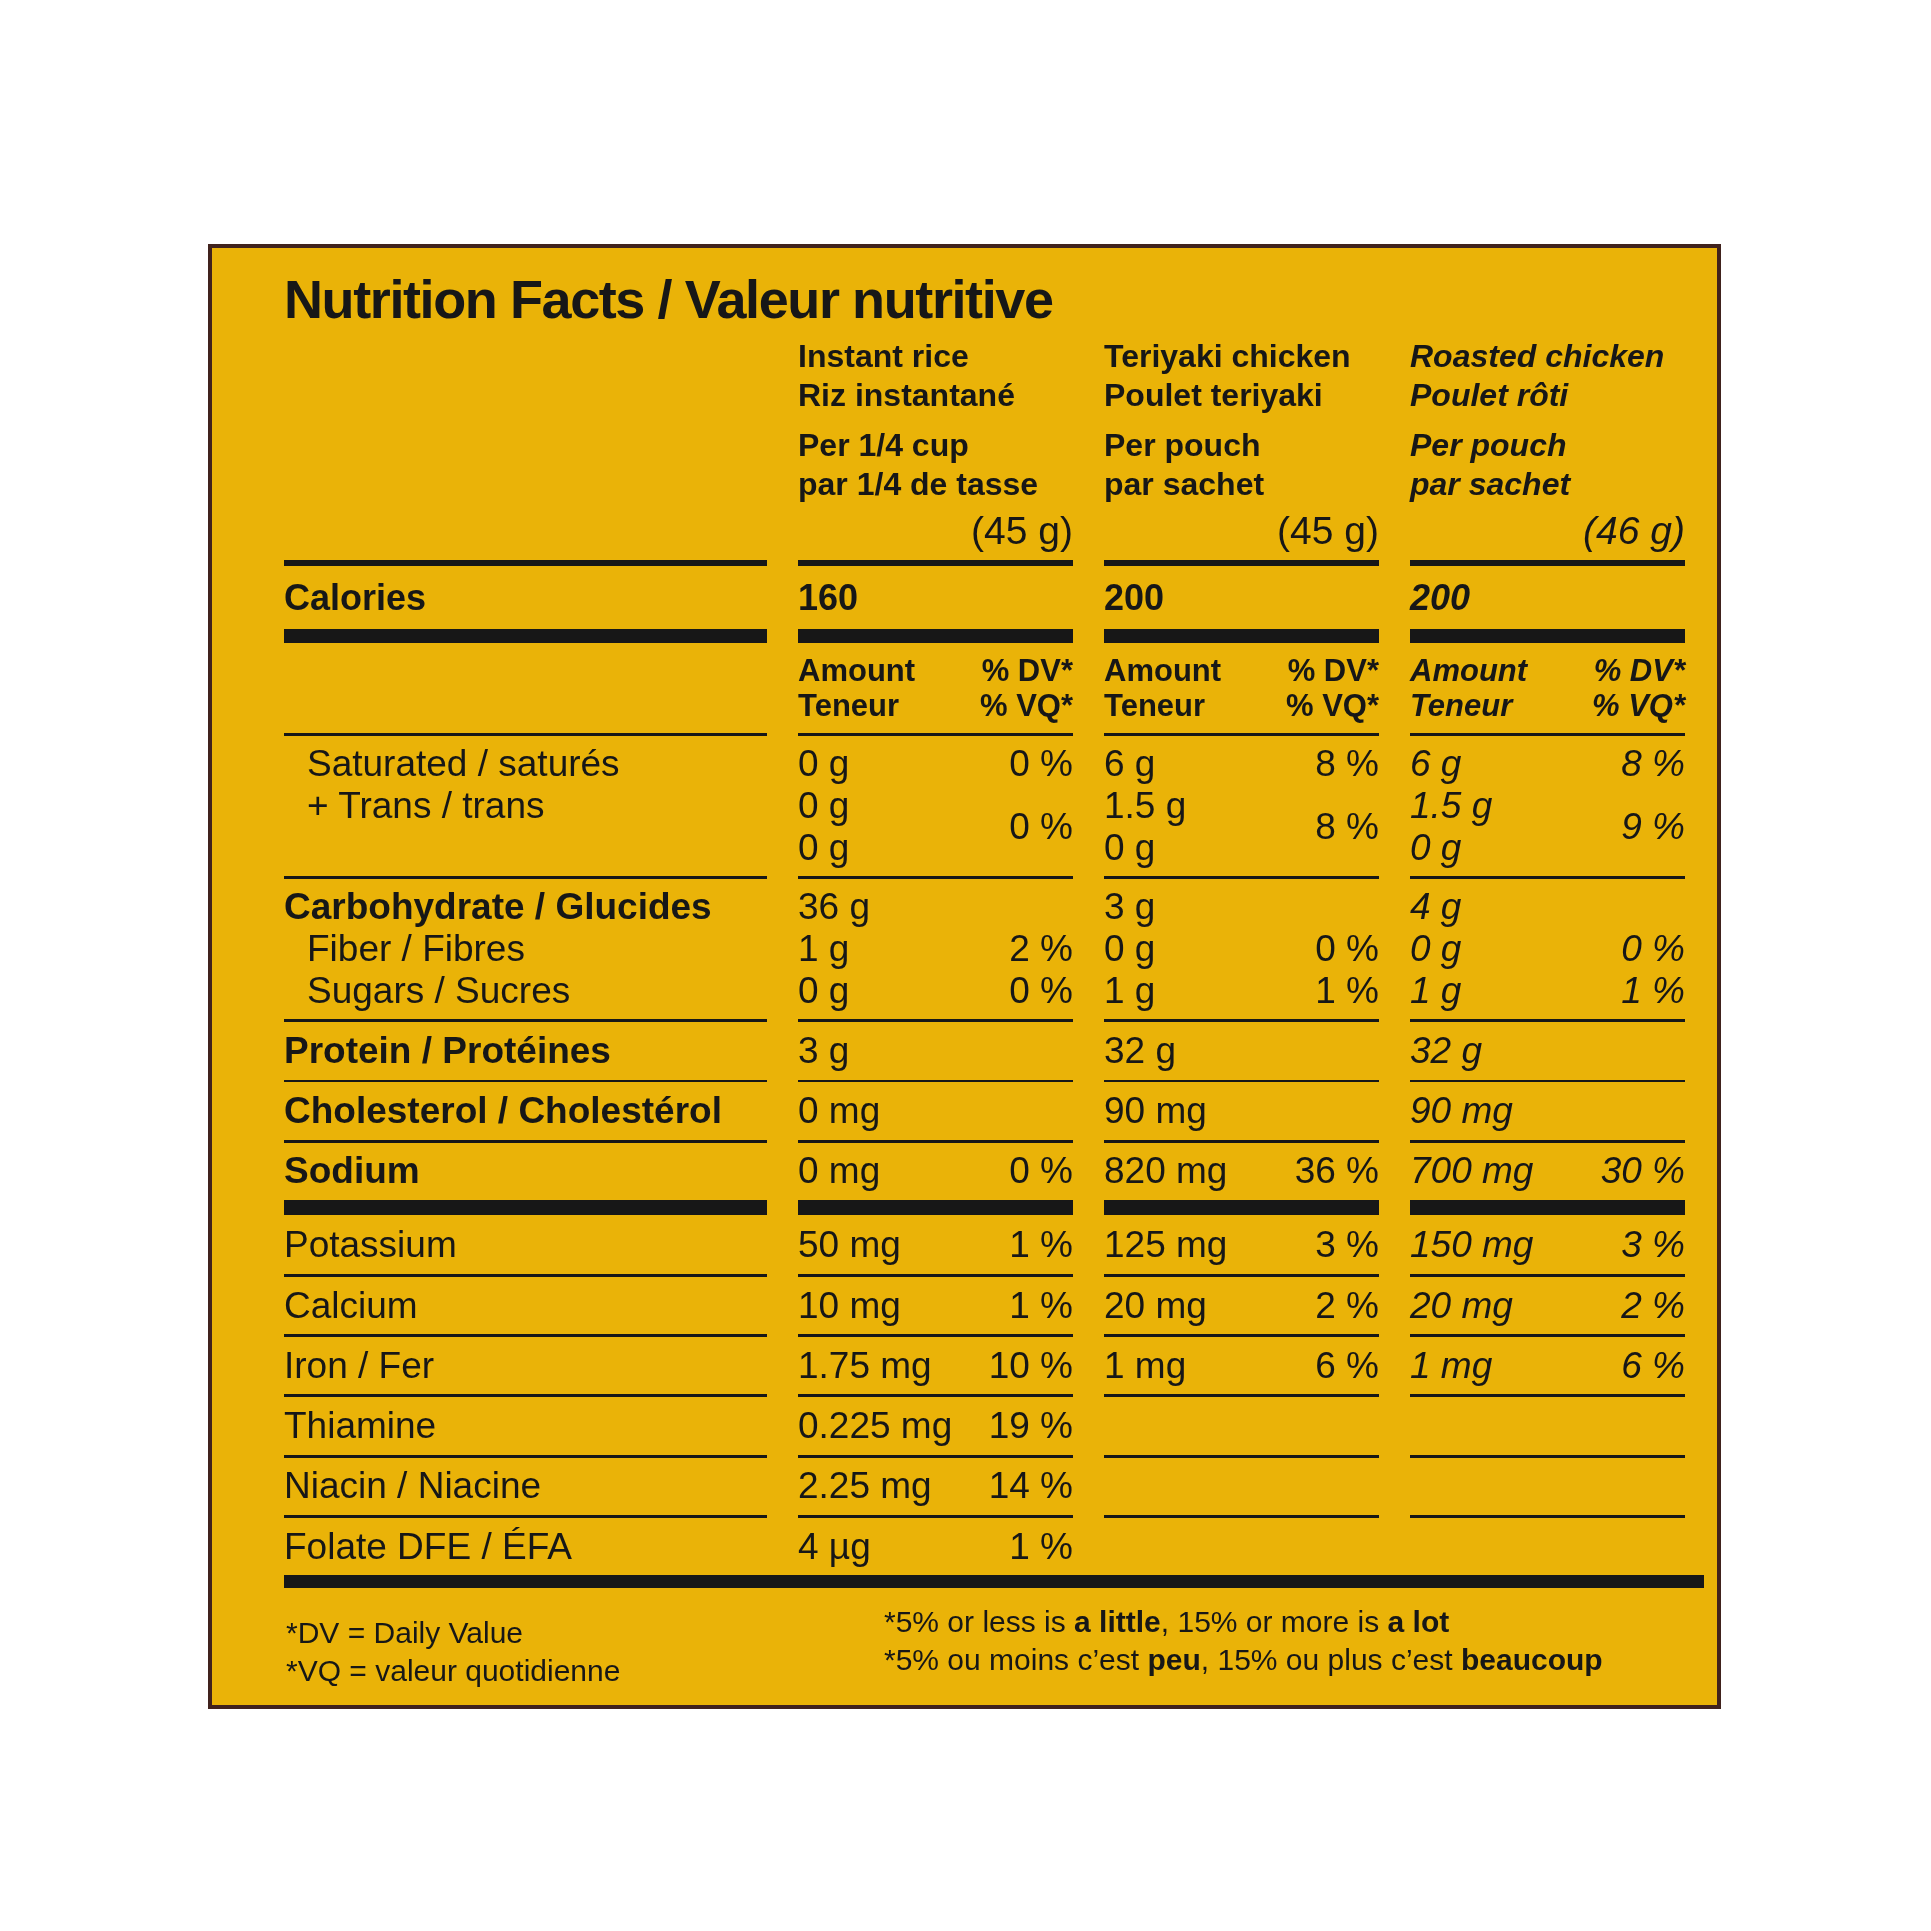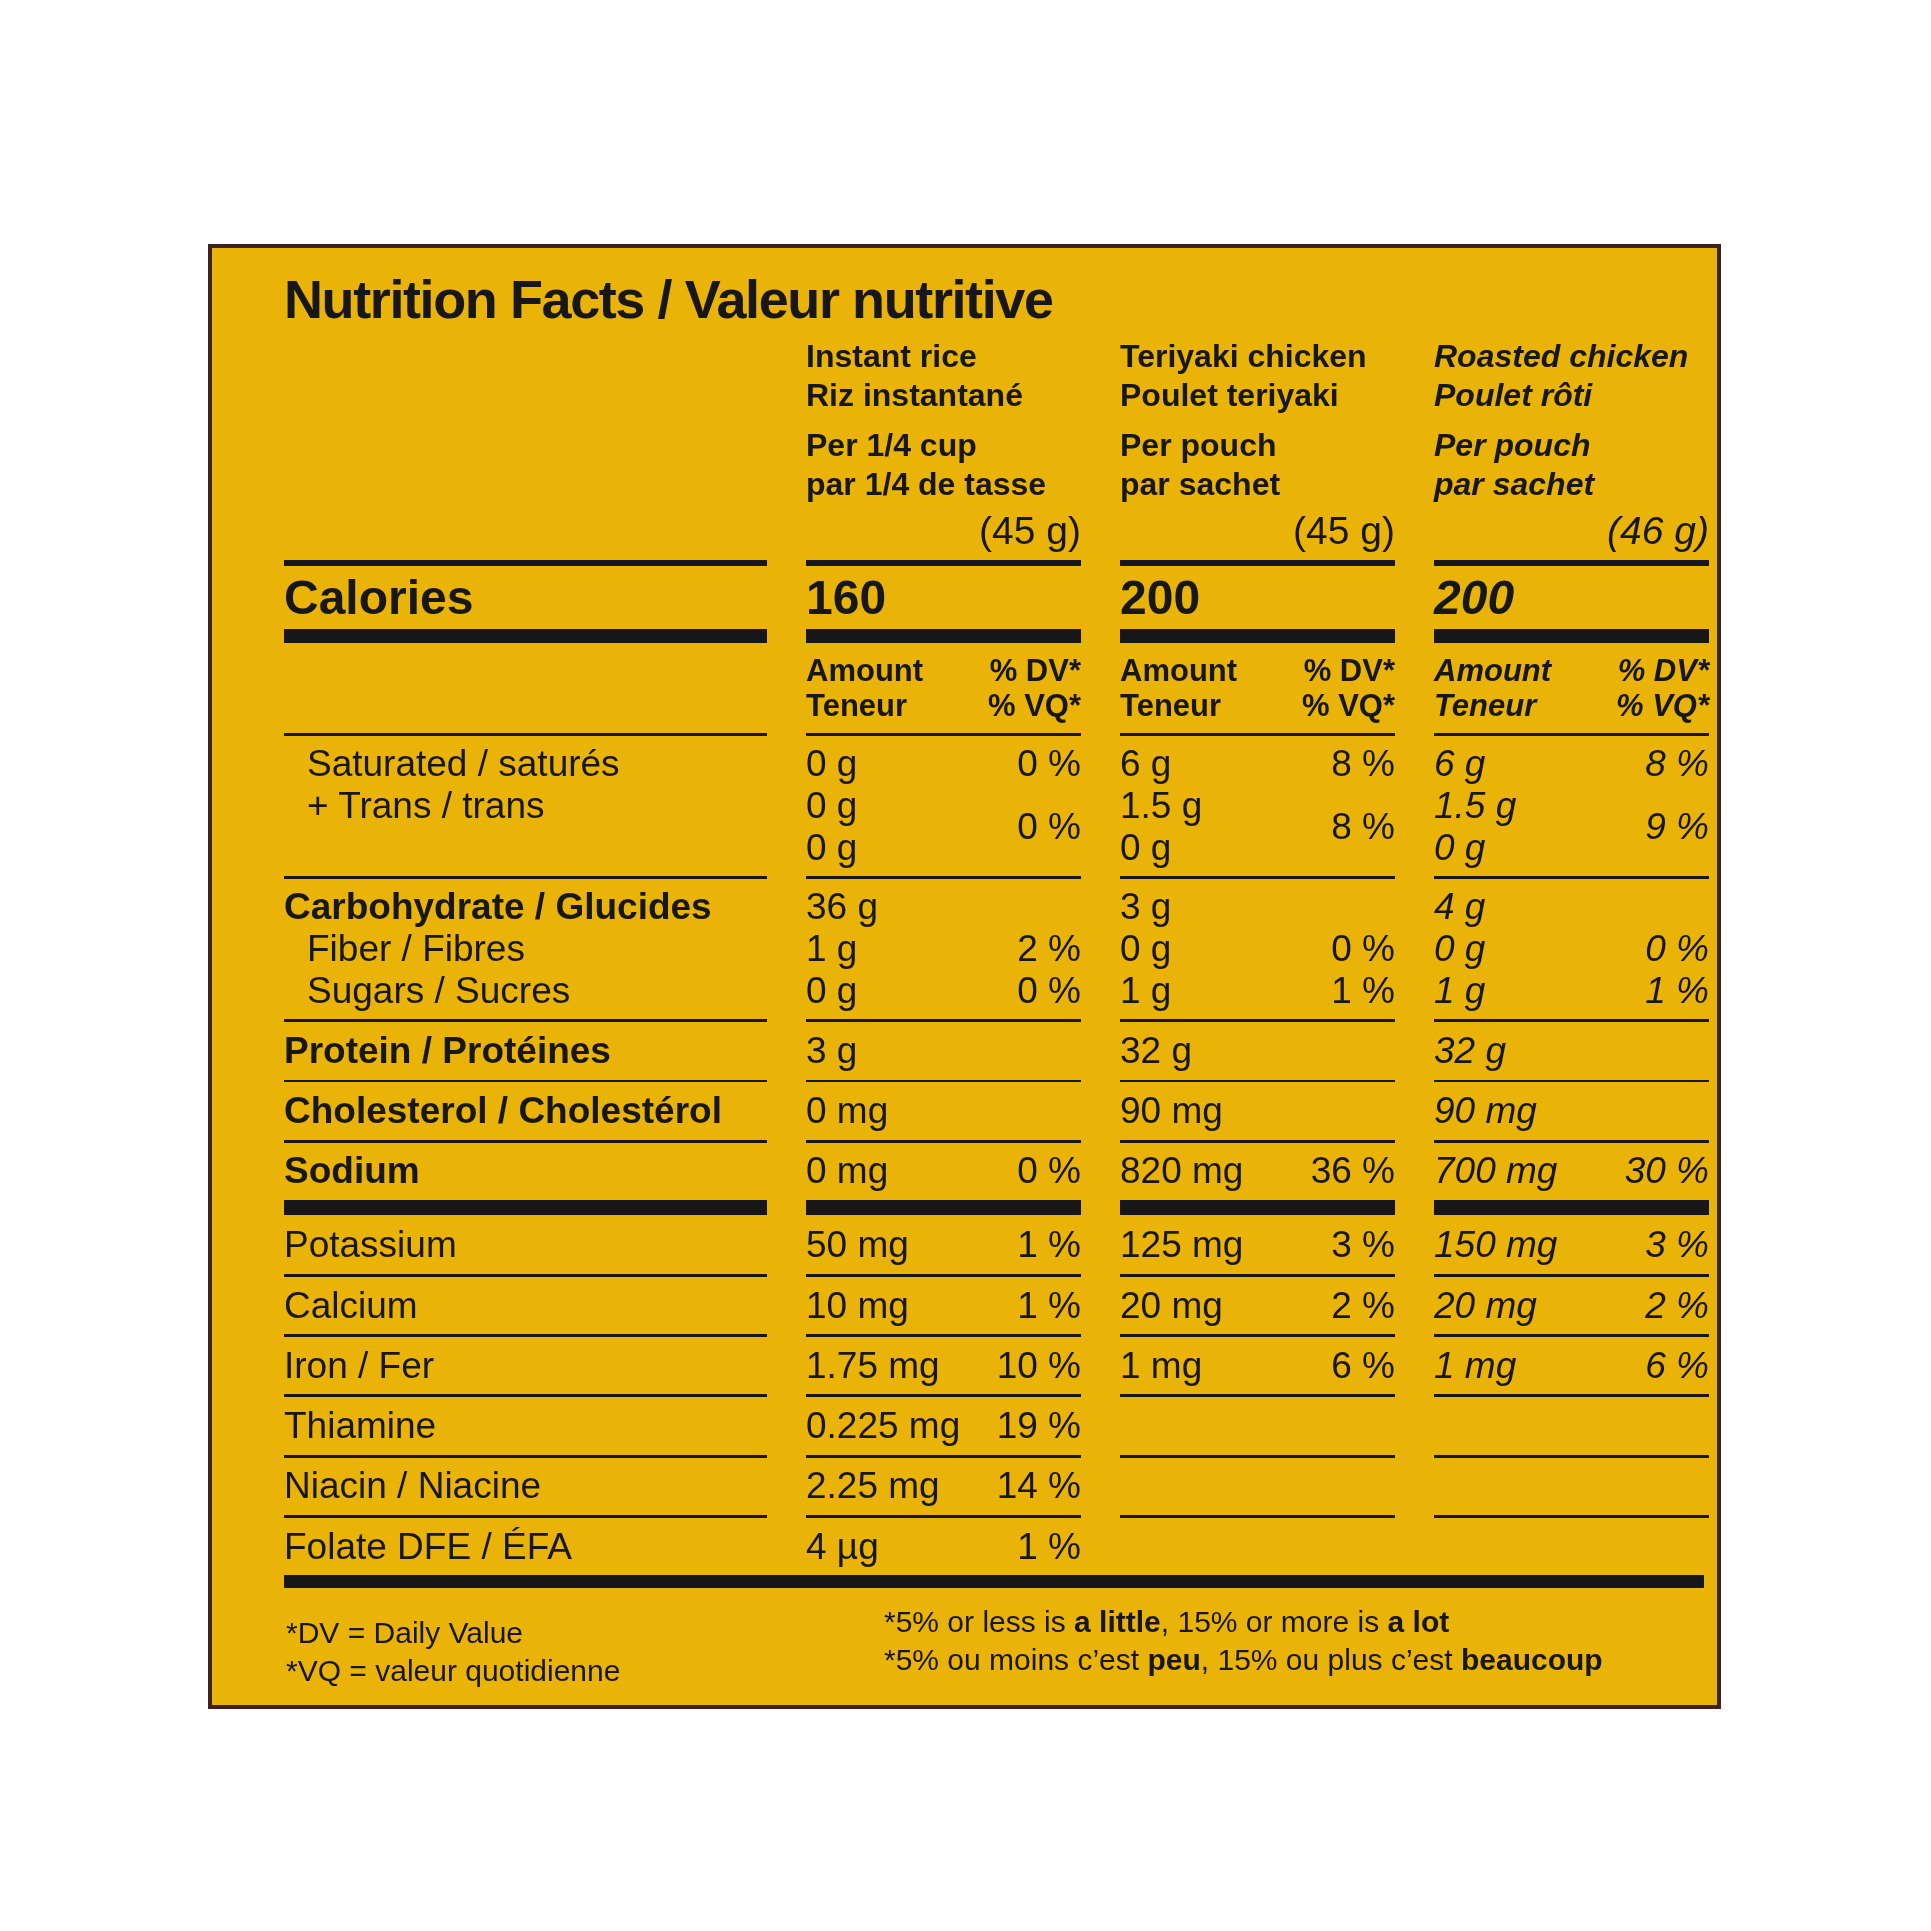--- a/index.html
+++ b/index.html
@@ -2,38 +2,38 @@
 <html><head>
 <meta charset="utf-8">
 <style>
   html,body{margin:0;padding:0;background:#ffffff;}
   .page{position:relative;width:1931px;height:1931px;background:#ffffff;overflow:hidden;
         font-family:"Liberation Sans","DejaVu Sans",sans-serif;color:#171717;}
   .nf-label{position:absolute;left:208px;top:244px;width:1513px;height:1465px;
             box-sizing:border-box;border:4.8px solid #40221d;background:#eab308;}
   .title{padding:23px 0 0 72px;font-size:54px;line-height:56px;font-weight:bold;letter-spacing:-1.4px;}
   
-  .row{display:flex;padding-left:72px;padding-right:13px;align-items:stretch;gap:8px;}
+  .row{display:flex;padding-left:72px;padding-right:13px;align-items:stretch;}
   .c-label{width:483px;margin-right:31px;flex:none;}
   .c-val{width:275px;margin-right:31px;flex:none;}
   .c-val:last-child{margin-right:0;font-style:italic;}
   
   .hdr-row{margin-top:9.7px;}
   .pname{font-size:32px;line-height:39px;font-weight:bold;}
   .pserv{font-size:32px;line-height:39px;font-weight:bold;margin-top:11.6px;}
   .pweight{font-size:39px;line-height:42px;margin-top:5.8px;text-align:right;}
   
   .seg{background:#171717;}
   .sep-med .seg{height:5.8px;}
   .sep-thin .seg{height:2.9px;}
   .sep-bar .seg{height:14.5px;}
   .sep-med{margin-top:7.7px;}
   
   .cal-row{margin-top:9.7px;}
-  .cal-row .txt{font-size:48px;line-height:46px;font-weight:bold;}
+  .cal-row .txt{font-size:36px;line-height:46px;font-weight:bold;}
   .cal-bar{margin-top:7.7px;}
   
   .amthdr-row{margin-top:9.7px;align-items:flex-end;}
   .amthdr{display:flex;justify-content:space-between;font-size:31px;line-height:35px;font-weight:bold;}
   .thin-under{margin-top:9.7px;}
   
   .nrow{font-size:37px;line-height:42px;}
   .m-8{margin-top:7.7px;} .m-6{margin-top:7px;} .m-10{margin-top:9.7px;}
   .bold{font-weight:bold;}
   .ind{padding-left:23px;}

